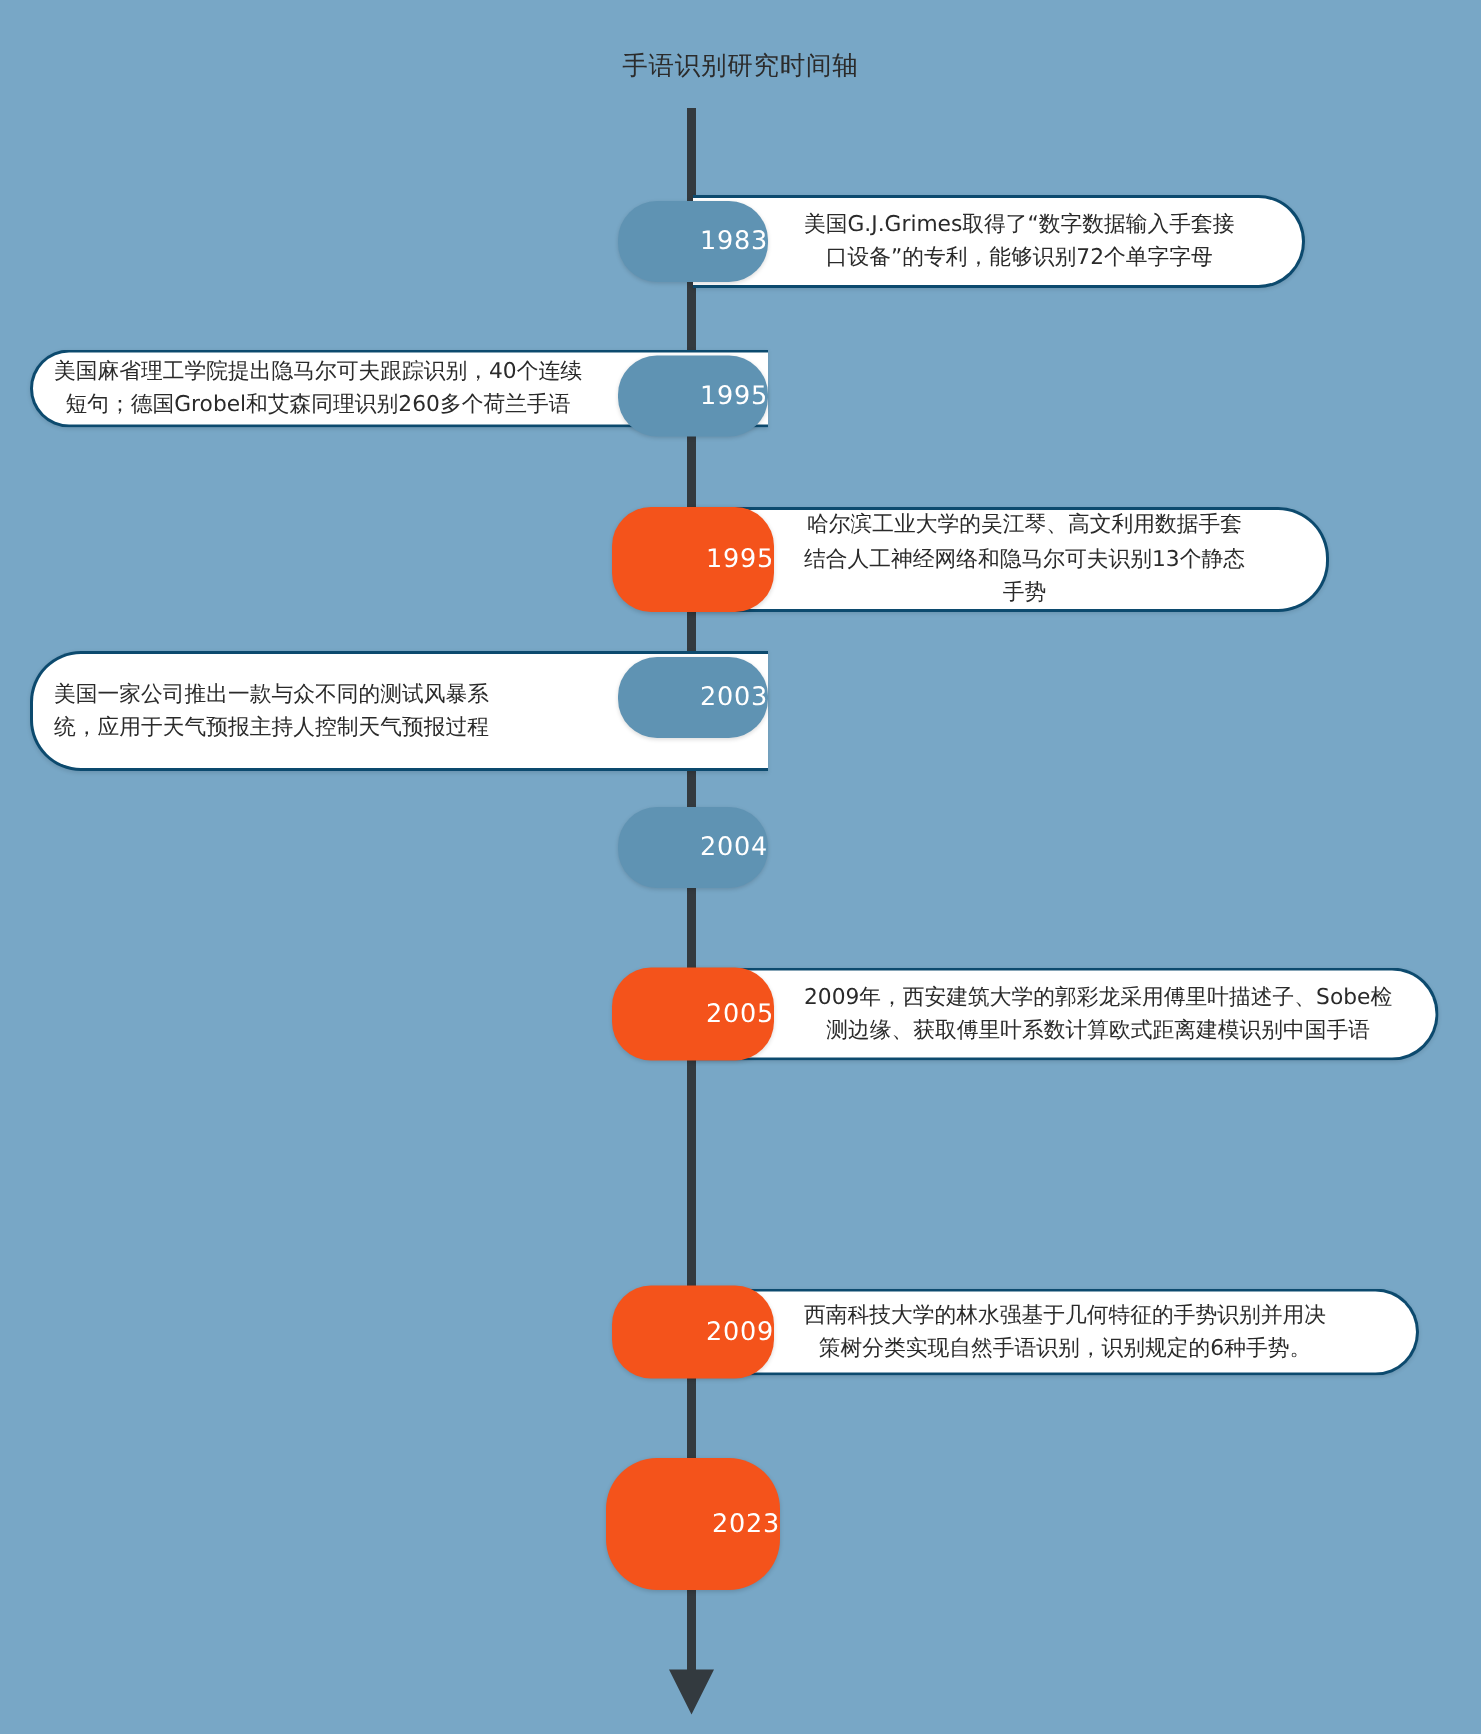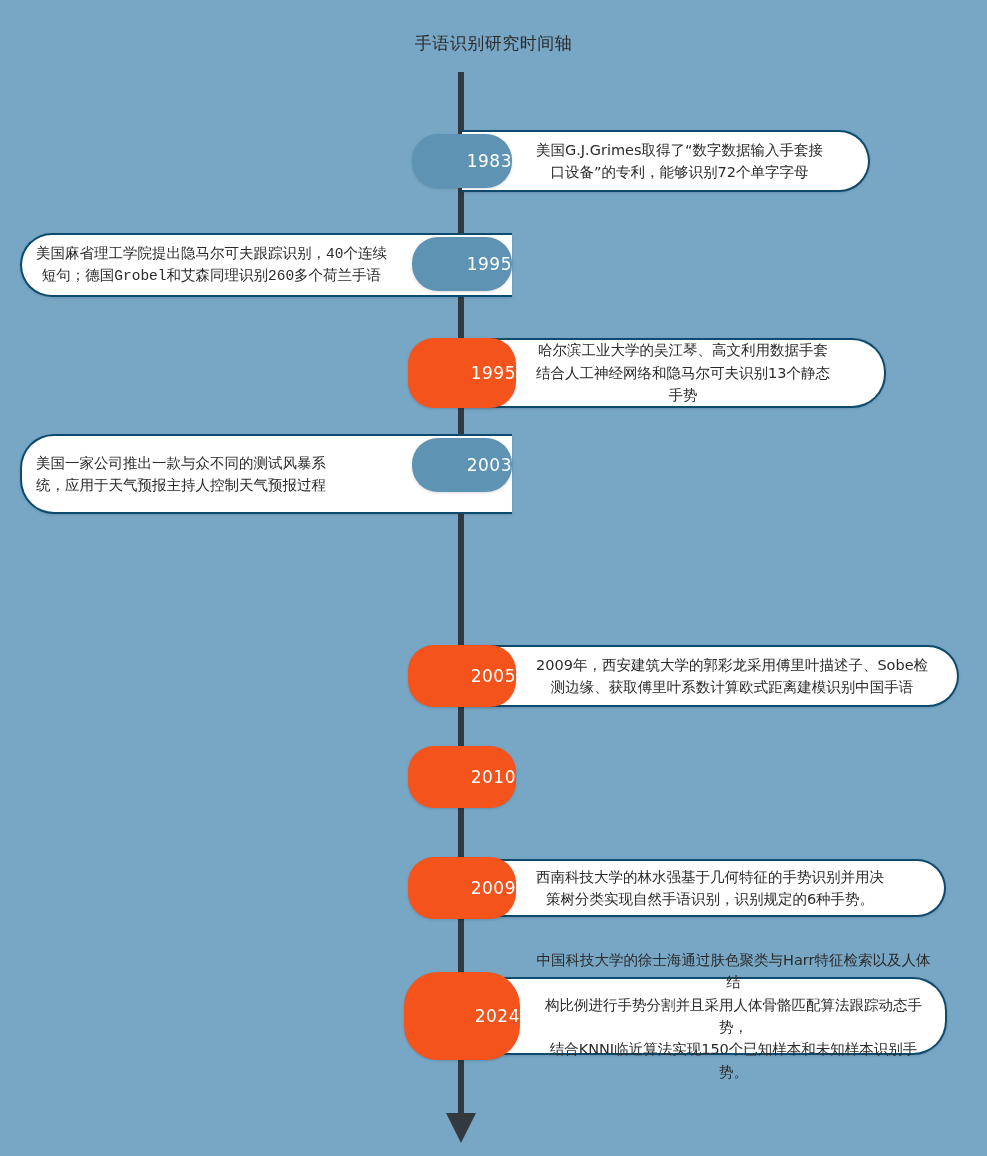--- a/index.html
+++ b/index.html
@@ -138,21 +138,21 @@
     <div class="card right-card" style="left:462px;top:0;width:408px;height:62px;">
       <div class="card-text">美国G.J.Grimes取得了“数字数据输入手套接
 口设备”的专利，能够识别72个单字字母</div>
     </div>
     <div class="badge blue" style="left:412px;top:4px;width:100px;height:54px;">
       <span>1983</span>
     </div>
   </div>
 
   <div class="row left" style="top:233px;height:62px;">
-    <div class="card left-card" style="left:20px;top:0;width:492px;height:64px;font-family:Liberation Mono, monospace;">
+    <div class="card left-card" style="left:20px;top:0;width:492px;height:52px;">
       <div class="card-text">美国麻省理工学院提出隐马尔可夫跟踪识别，40个连续
 短句；德国Grobel和艾森同理识别260多个荷兰手语</div>
     </div>
     <div class="badge blue" style="left:412px;top:4px;width:100px;height:54px;">
       <span>1995</span>
     </div>
   </div>
 
   <div class="row right" style="top:338px;height:70px;">
     <div class="card right-card" style="left:462px;top:0;width:424px;height:70px;">
@@ -169,52 +169,47 @@
     <div class="card left-card" style="left:20px;top:0;width:492px;height:80px;">
       <div class="card-text">美国一家公司推出一款与众不同的测试风暴系
 统，应用于天气预报主持人控制天气预报过程</div>
     </div>
     <div class="badge blue" style="left:412px;top:4px;width:100px;height:54px;">
       <span>2003</span>
     </div>
   </div>
 
   <div class="row left" style="top:534px;height:62px;">
+    <div class="badge blue" style="left:412px;top:4px;width:100px;height:54px;">
+      <span>2004</span>
+    </div>
   </div>
 
   <div class="row right" style="top:645px;height:62px;">
     <div class="card right-card" style="left:462px;top:0;width:497px;height:62px;">
       <div class="card-text">2009年，西安建筑大学的郭彩龙采用傅里叶描述子、Sobe检
 测边缘、获取傅里叶系数计算欧式距离建模识别中国手语</div>
     </div>
     <div class="badge orange" style="left:408px;top:0;width:108px;height:62px;">
       <span>2005</span>
     </div>
   </div>
 
   <div class="row right" style="top:748px;height:58px;">
-    <div class="badge orange" style="left:408px;top:-2px;width:108px;height:62px;">
-      <span>2010</span>
-    </div>
   </div>
 
   <div class="row right" style="top:859px;height:58px;">
     <div class="card right-card" style="left:462px;top:0;width:484px;height:58px;">
       <div class="card-text">西南科技大学的林水强基于几何特征的手势识别并用决
 策树分类实现自然手语识别，识别规定的6种手势。</div>
     </div>
     <div class="badge orange" style="left:408px;top:-2px;width:108px;height:62px;">
       <span>2009</span>
     </div>
   </div>
 
   <div class="row right" style="top:977px;height:78px;">
-    <div class="card right-card" style="left:462px;top:0;width:485px;height:78px;">
-      <div class="card-text">中国科技大学的徐士海通过肤色聚类与Harr特征检索以及人体结
-构比例进行手势分割并且采用人体骨骼匹配算法跟踪动态手势，
-结合KNNI临近算法实现150个已知样本和未知样本识别手势。</div>
-    </div>
     <div class="badge orange" style="left:404px;top:-5px;width:116px;height:88px;border-radius:34px;">
-      <span>2024</span>
+      <span>2023</span>
     </div>
   </div>
 
 </div>
 
 </body></html>

